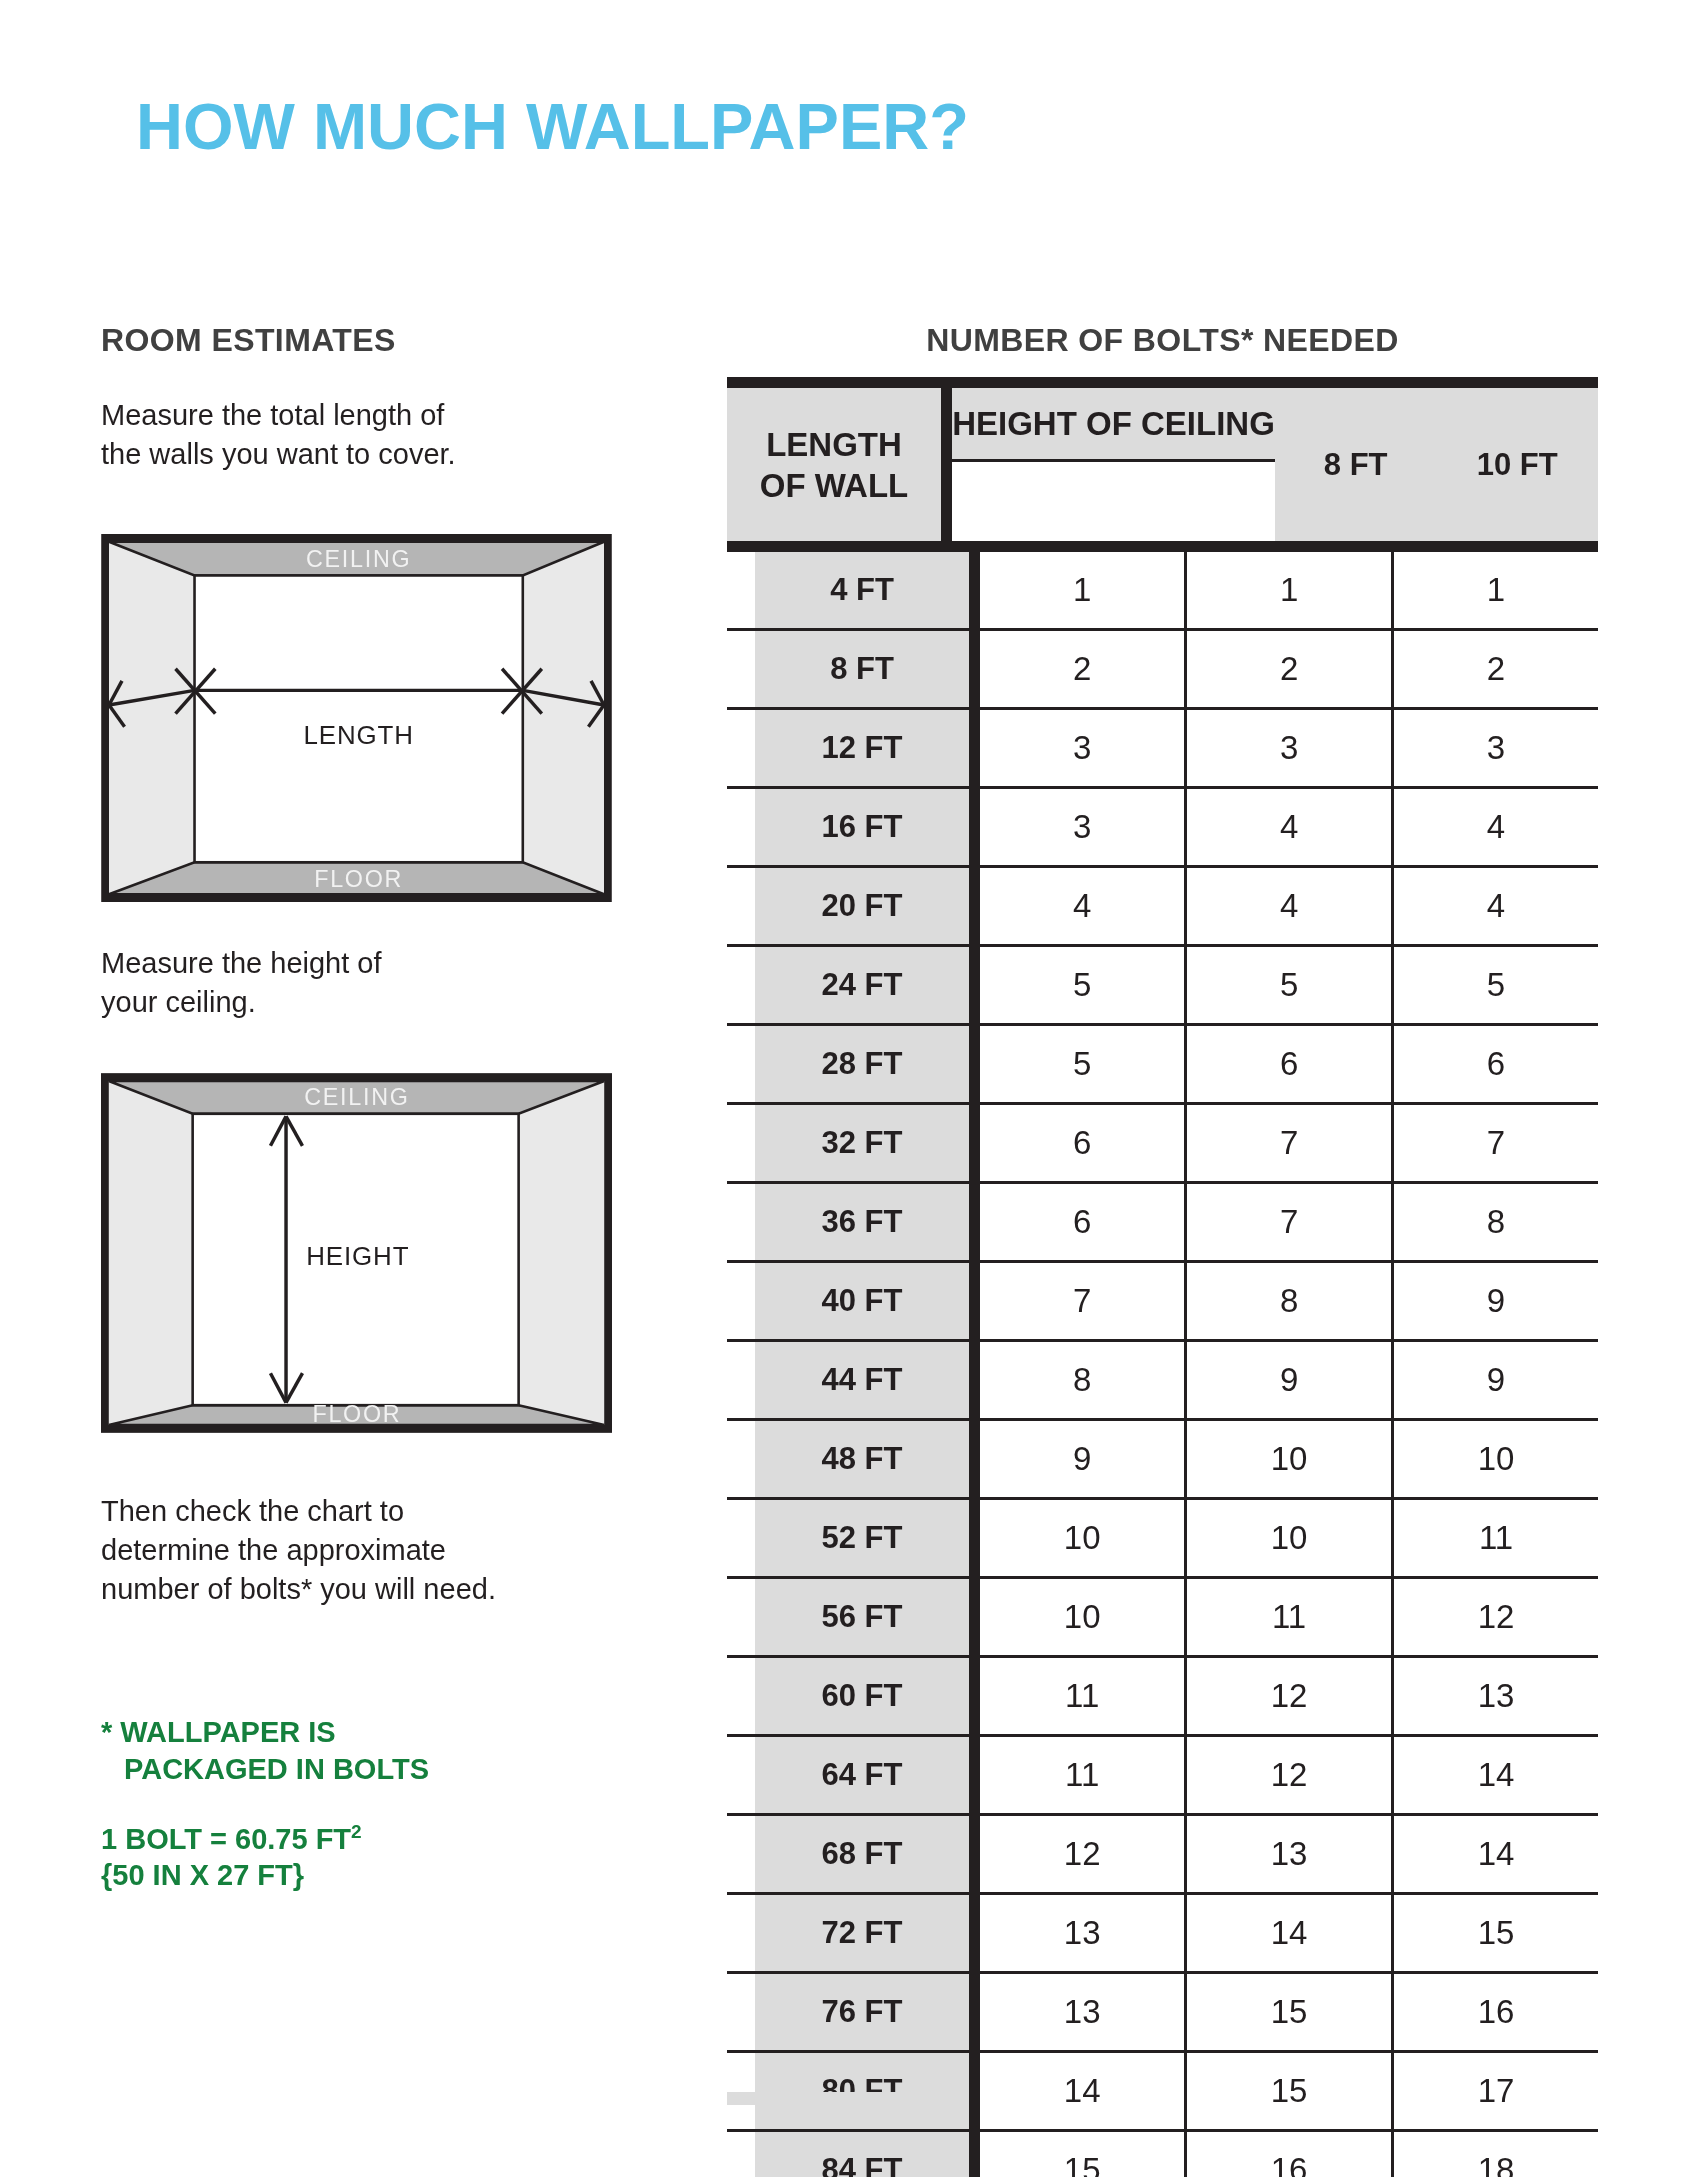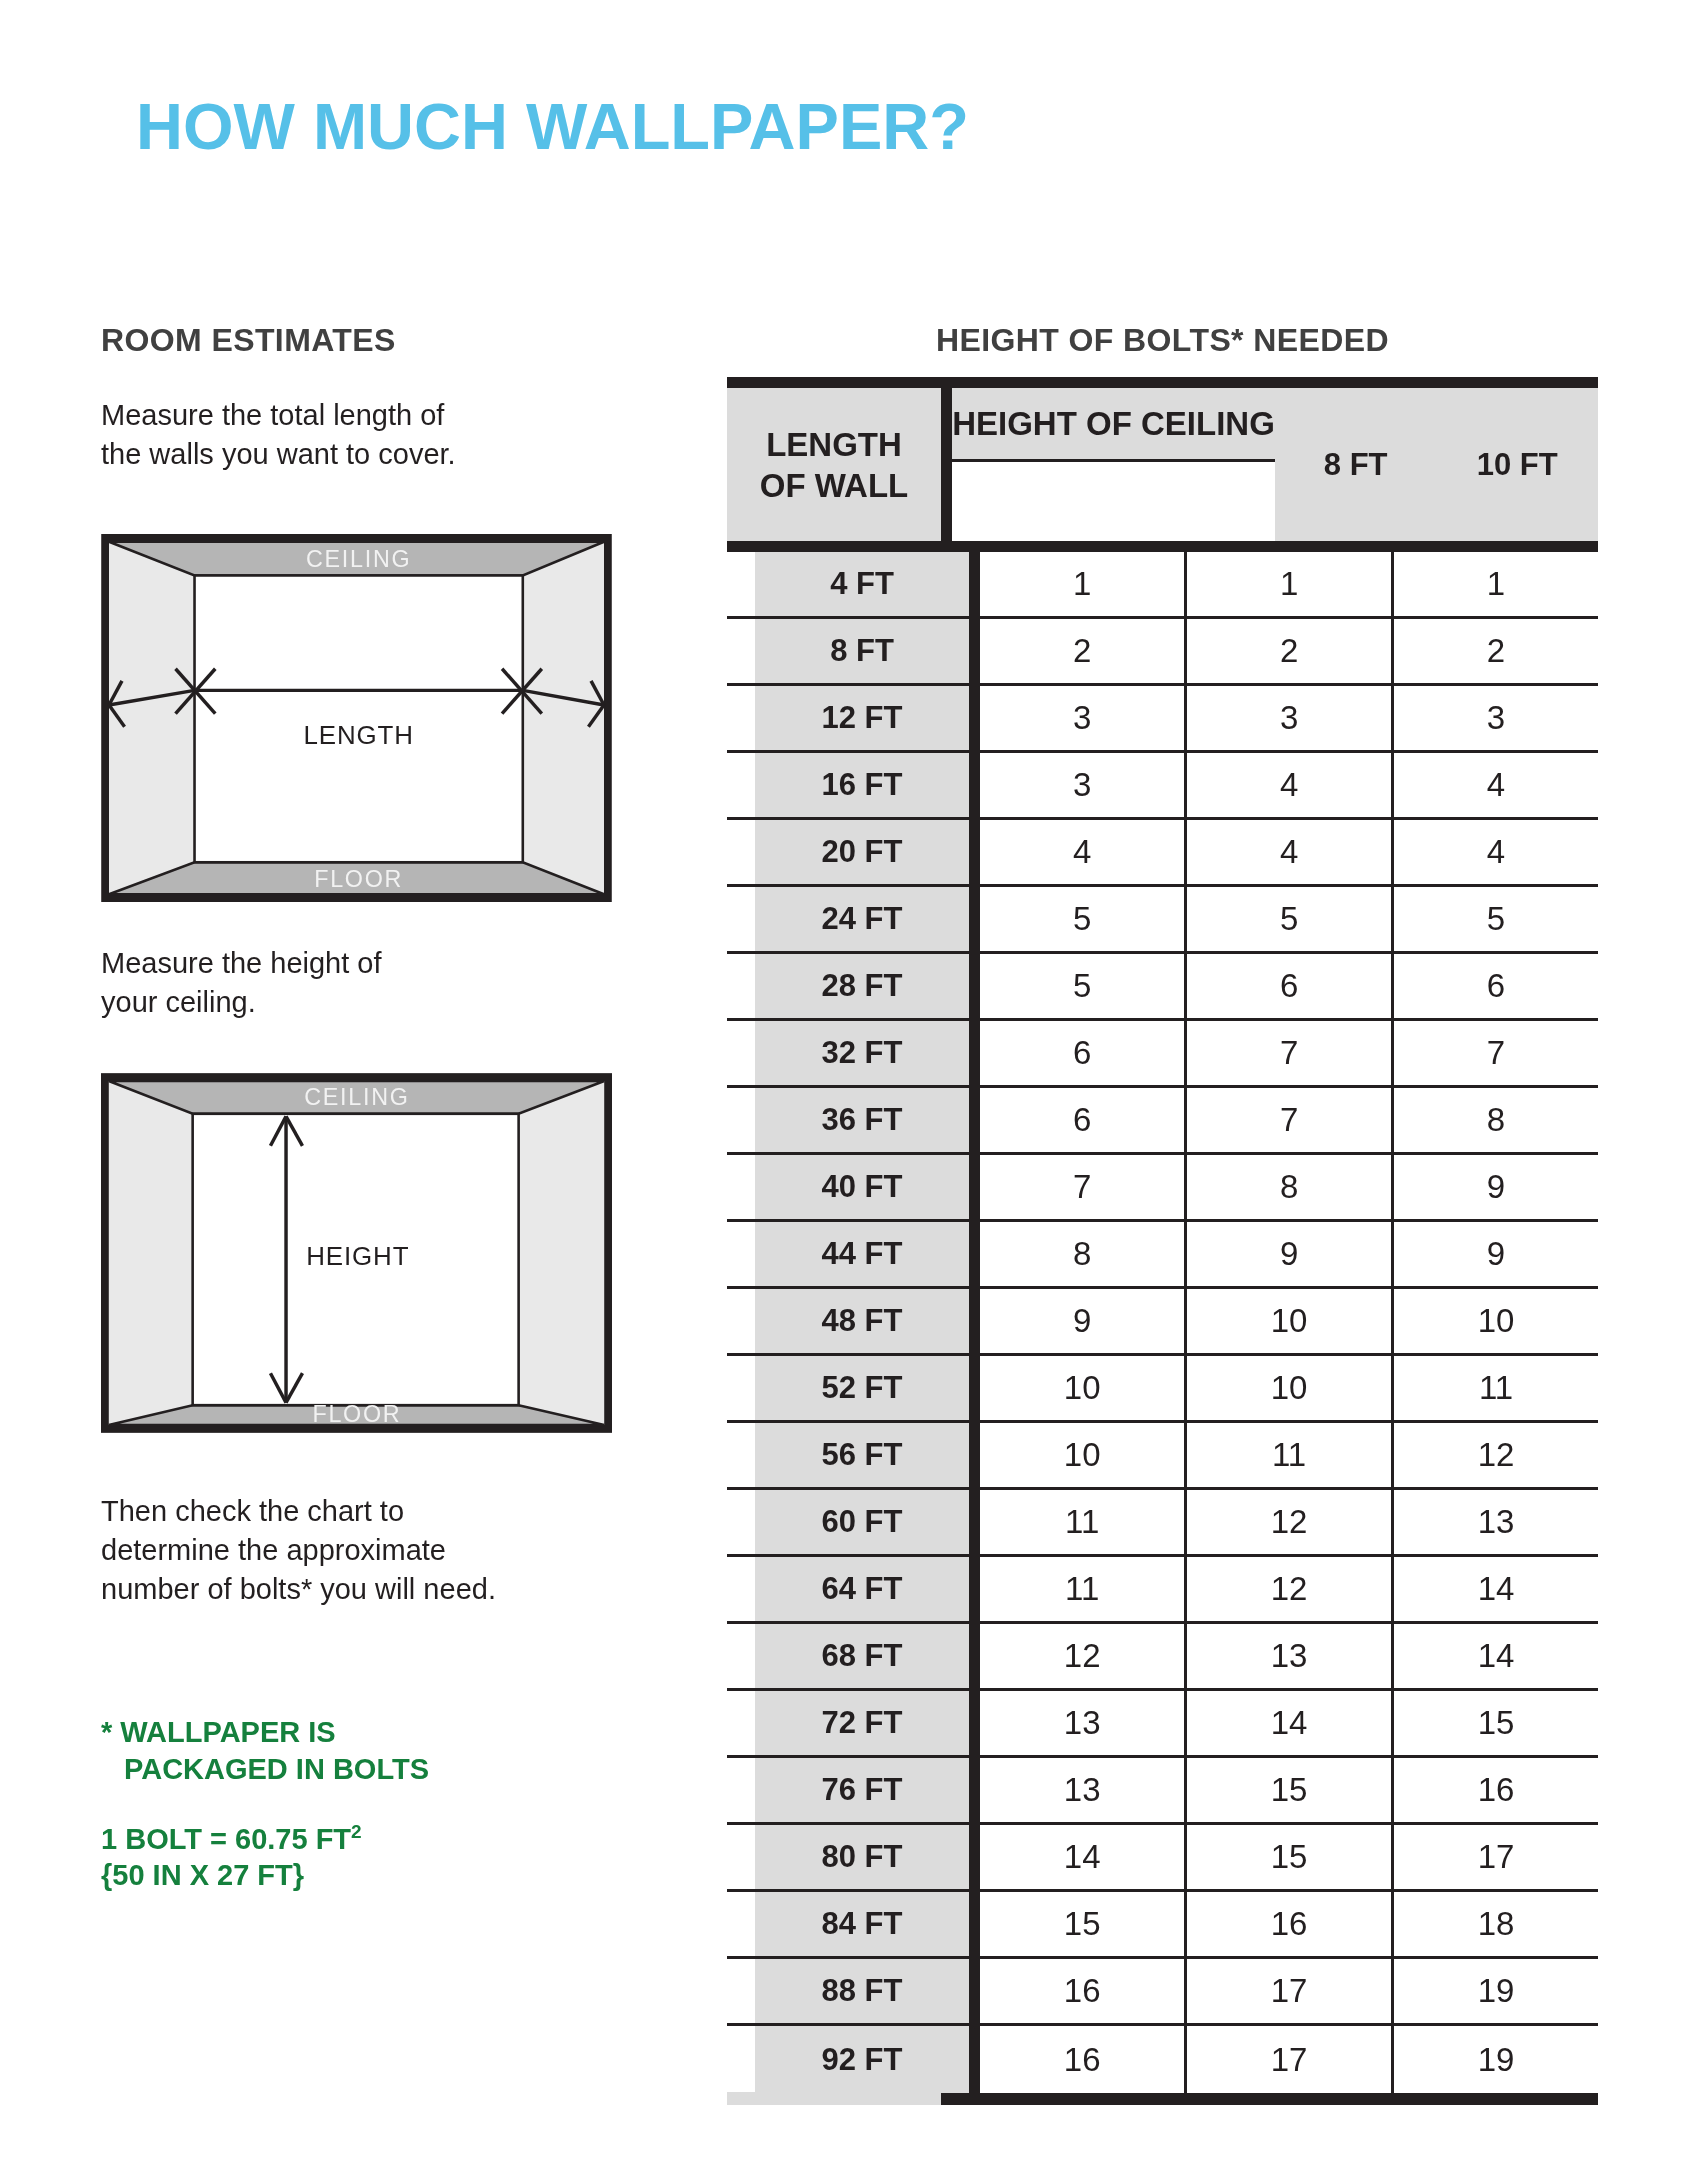--- a/index.html
+++ b/index.html
@@ -35,21 +35,21 @@
   .thick-bar { width:871px; height:11.2px; background:#231F20; }
   #table-header { display:flex; width:871px; height:153px; }
   #header-left { width:214px; background:#DCDCDC; display:flex; flex-direction:column; align-items:center; justify-content:center; font-size:33px; font-weight:700; line-height:41px; }
   .v-thick { width:11.2px; background:#231F20; }
   #header-right { flex:1; display:flex; }
   #hoc-band { height:74px; background:#DCDCDC; display:flex; align-items:center; justify-content:center; font-size:33px; font-weight:700; border-bottom:3.5px solid #231F20; }
   #subhead-band { flex:1; background:#DCDCDC; display:flex; }
   .subhead-cell { flex:1; display:flex; align-items:center; justify-content:center; font-size:31px; font-weight:700; }
 
   #table-body { width:871px; }
-  .t-row { display:flex; height:67px; border-bottom:3.5px solid #231F20;padding-left:28px; }
+  .t-row { display:flex; height:79px; border-bottom:3.5px solid #231F20;padding-left:28px; }
   .t-row:last-child { border-bottom:none; }
   .row-label { width:214px; background:#DCDCDC; display:flex; align-items:center; justify-content:center; font-size:31px; font-weight:700; }
   .row-vdiv { width:11.2px; background:#231F20; }
   .val-cell { flex:1; background:#fff; display:flex; align-items:center; justify-content:center; font-size:33px; font-weight:400; }
   .val-cell + .val-cell { border-left:3.5px solid #231F20; }
 
   #gray-stub { left:727px; top:2092px; width:214px; height:13px; background:#DCDCDC; }
 
   svg text { font-family:"Liberation Sans","DejaVu Sans",sans-serif; }
   .diag-band-label { font-size:27px; letter-spacing:2px; fill:#F2F2F2; }
@@ -111,21 +111,21 @@
 
   <div class="abs body-text" id="step3">Then check the chart to
 determine the approximate
 number of bolts* you will need.</div>
 
   <div class="abs footnote" id="footnote-star">* WALLPAPER IS</div>
   <div class="abs footnote" id="footnote-line2">PACKAGED IN BOLTS</div>
   <div class="abs footnote" id="bolt-spec"><span>1 BOLT = 60.75 FT</span><sup>2</sup></div>
   <div class="abs footnote" id="bolt-dims">{50 IN X 27 FT}</div>
 
-  <div class="abs section-heading" id="bolts-heading">HEIGHT OF BOLTS* NEEDED</div>
+  <div class="abs section-heading" id="bolts-heading">NUMBER OF BOLTS* NEEDED</div>
 
   <div class="abs" id="bolts-table">
     <div class="thick-bar"></div>
     <div id="table-header">
       <div id="header-left">
         <span>LENGTH</span>
         <span>OF WALL</span>
       </div>
       <div class="v-thick"></div>
       <div id="header-right">

